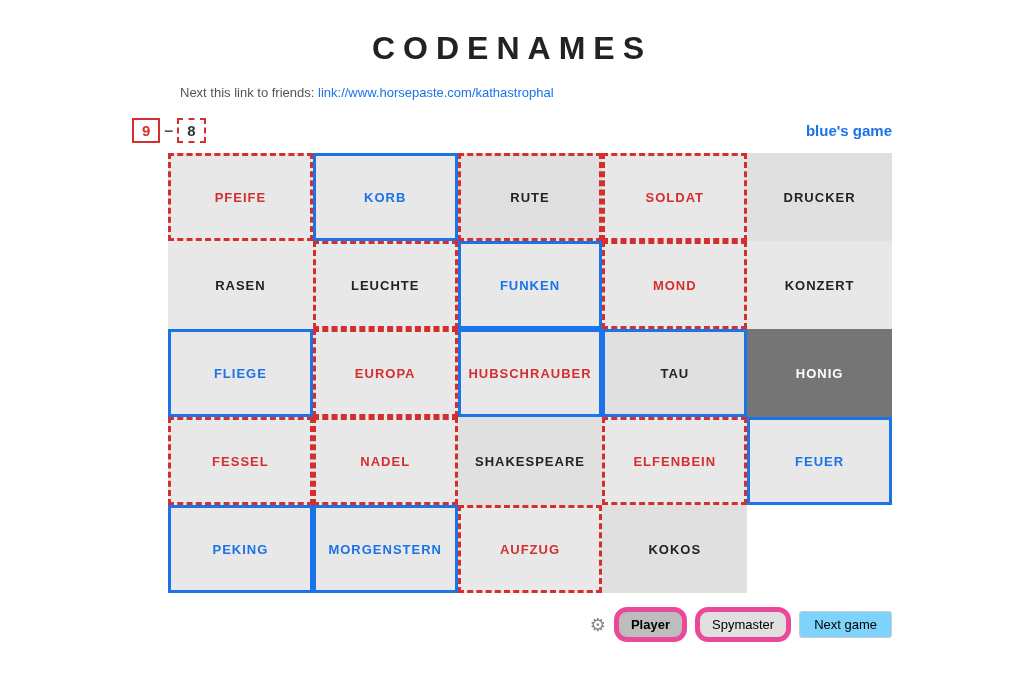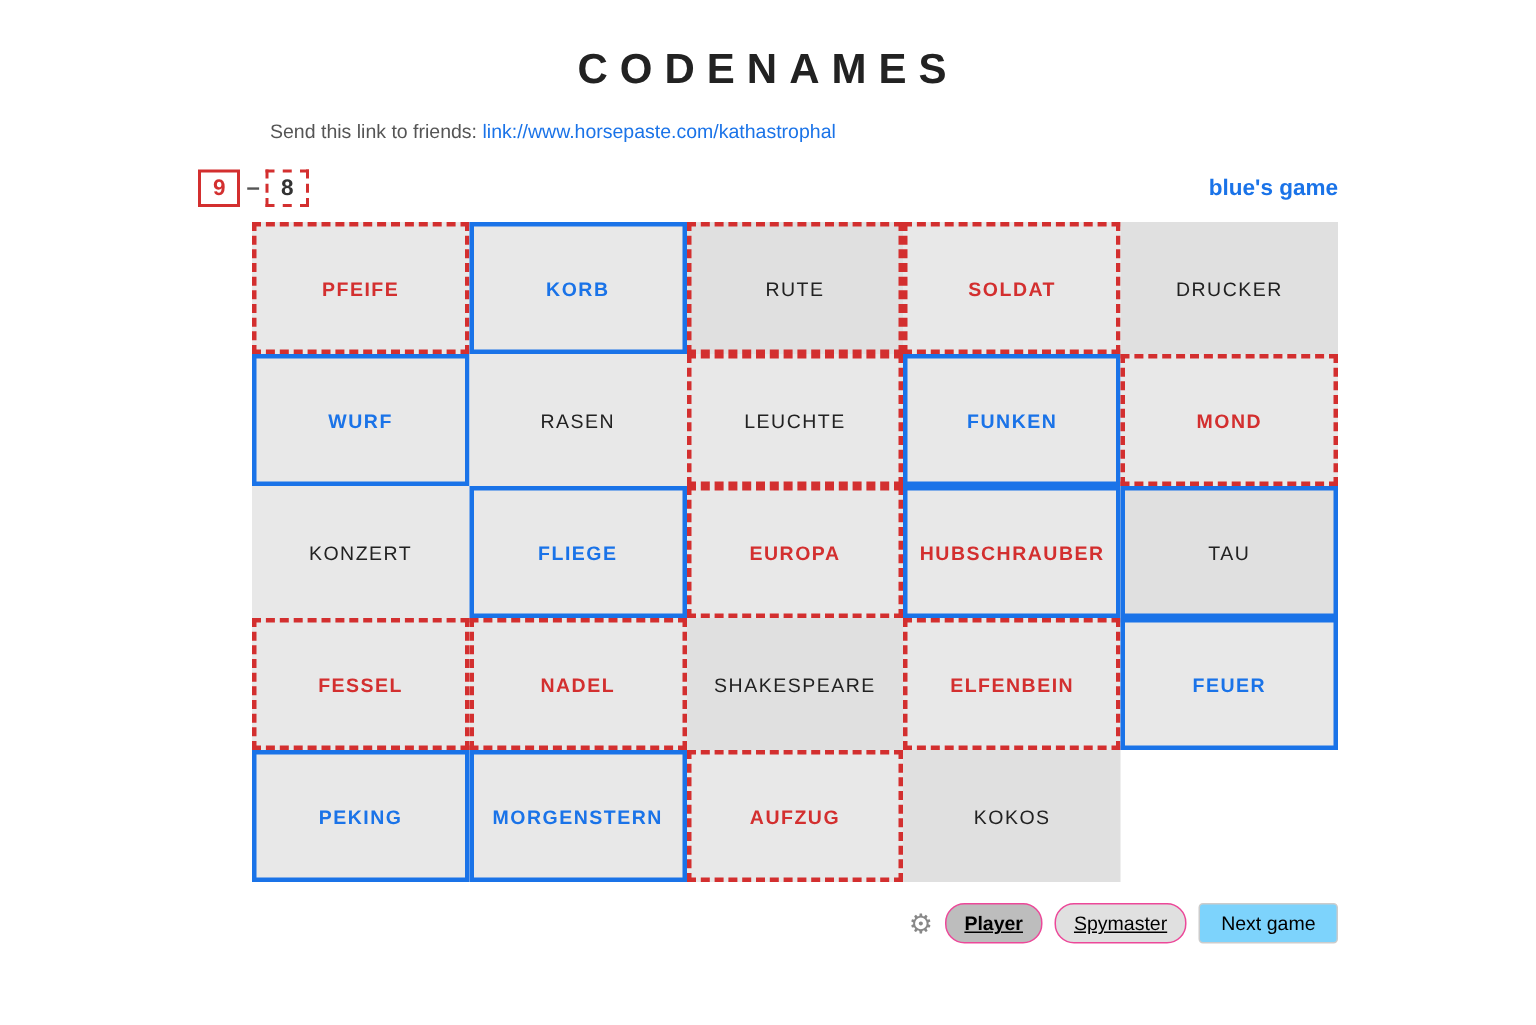--- a/index.html
+++ b/index.html
@@ -12,21 +12,21 @@
     }
     .page {
       width: 1024px;
       min-height: 683px;
       background: #fff;
       display: flex;
       flex-direction: column;
       align-items: center;
     }
     .title {
-      font-size: 28px;
+      font-size: 32px;
       font-weight: 900;
       letter-spacing: 8px;
       text-transform: uppercase;
       margin-top: 30px;
       margin-bottom: 18px;
     }
     .share-link {
       font-size: 13px;
       color: #555;
       margin-bottom: 18px;
@@ -104,21 +104,21 @@
     }
     .card.border-red-dashed {
       border: 3px dashed #d32f2f;
     }
     .card.border-none {
       border: 3px solid transparent;
     }
     
     .card.text-blue { color: #1a73e8; }
     .card.text-red { color: #d32f2f; }
-    .card.text-black { color: #222; font-weight: 400; }
+    .card.text-black { color: #222; font-weight: 700; }
     
     .card.bg-gray { background: #e0e0e0; }
     .card.bg-dark { background: #757575; color: #fff; }
     .card.bg-light { background: #e8e8e8; }
     
     .footer {
       display: flex;
       align-items: center;
       justify-content: flex-end;
       width: 760px;
@@ -128,25 +128,24 @@
     }
     .gear-icon {
       font-size: 18px;
       color: #888;
       cursor: pointer;
     }
     .role-btn {
       padding: 5px 12px;
       font-size: 13px;
       background: #e0e0e0;
-      border: 1px solid #ec4899;
+      border: 5px solid #ec4899;
       cursor: pointer;
       border-radius: 13px;
       font-weight: normal;
-      text-decoration: underline;
     }
     .role-btn.active {
       background: #bdbdbd;
       font-weight: bold;
     }
     .next-game-btn {
       padding: 5px 14px;
       font-size: 13px;
       background: #7dd3fc;
       border: 1px solid #ccc;
@@ -154,50 +153,50 @@
       border-radius: 3px;
     }
   </style>
 </head>
 <body>
 
 <div class="page">
   <h1 class="title">CODENAMES</h1>
 
   <div class="share-link">
-    <span>Send this link to friends:</span>
+    <span>Next this link to friends:</span>
     <a href="#">link://www.horsepaste.com/kathastrophal</a>
   </div>
 
   <div class="game-area">
     <div class="score-row">
       <div class="score-left">
         <div class="score-red">9</div>
         <span class="score-separator">–</span>
         <div class="score-blue">8</div>
       </div>
       <div class="turn-label">blue's game</div>
     </div>
 
     <div class="grid" id="card-grid">
     <div class="card text-red border-red-dashed bg-light">PFEIFE</div>
         <div class="card text-blue border-blue bg-light">KORB</div>
         <div class="card text-black border-red-dashed bg-gray">RUTE</div>
         <div class="card text-red border-red-dashed bg-light">SOLDAT</div>
         <div class="card text-black border-none bg-gray">DRUCKER</div>
-        <div class="card text-blue border-blue bg-light">WURF</div>
         <div class="card text-black border-none bg-light">RASEN</div>
         <div class="card text-black border-red-dashed bg-light">LEUCHTE</div>
         <div class="card text-blue border-blue bg-light">FUNKEN</div>
         <div class="card text-red border-red-dashed bg-light">MOND</div>
         <div class="card text-black border-none bg-light">KONZERT</div>
         <div class="card text-blue border-blue bg-light">FLIEGE</div>
         <div class="card text-red border-red-dashed bg-light">EUROPA</div>
         <div class="card text-red border-blue bg-light">HUBSCHRAUBER</div>
         <div class="card text-black border-blue bg-gray">TAU</div>
+        <div class="card text-black border-none bg-dark">HONIG</div>
         <div class="card text-red border-red-dashed bg-light">FESSEL</div>
         <div class="card text-red border-red-dashed bg-light">NADEL</div>
         <div class="card text-black border-none bg-gray">SHAKESPEARE</div>
         <div class="card text-red border-red-dashed bg-light">ELFENBEIN</div>
         <div class="card text-blue border-blue bg-light">FEUER</div>
         <div class="card text-blue border-blue bg-light">PEKING</div>
         <div class="card text-blue border-blue bg-light">MORGENSTERN</div>
         <div class="card text-red border-red-dashed bg-light">AUFZUG</div>
         <div class="card text-black border-none bg-gray">KOKOS</div>
       </div>

